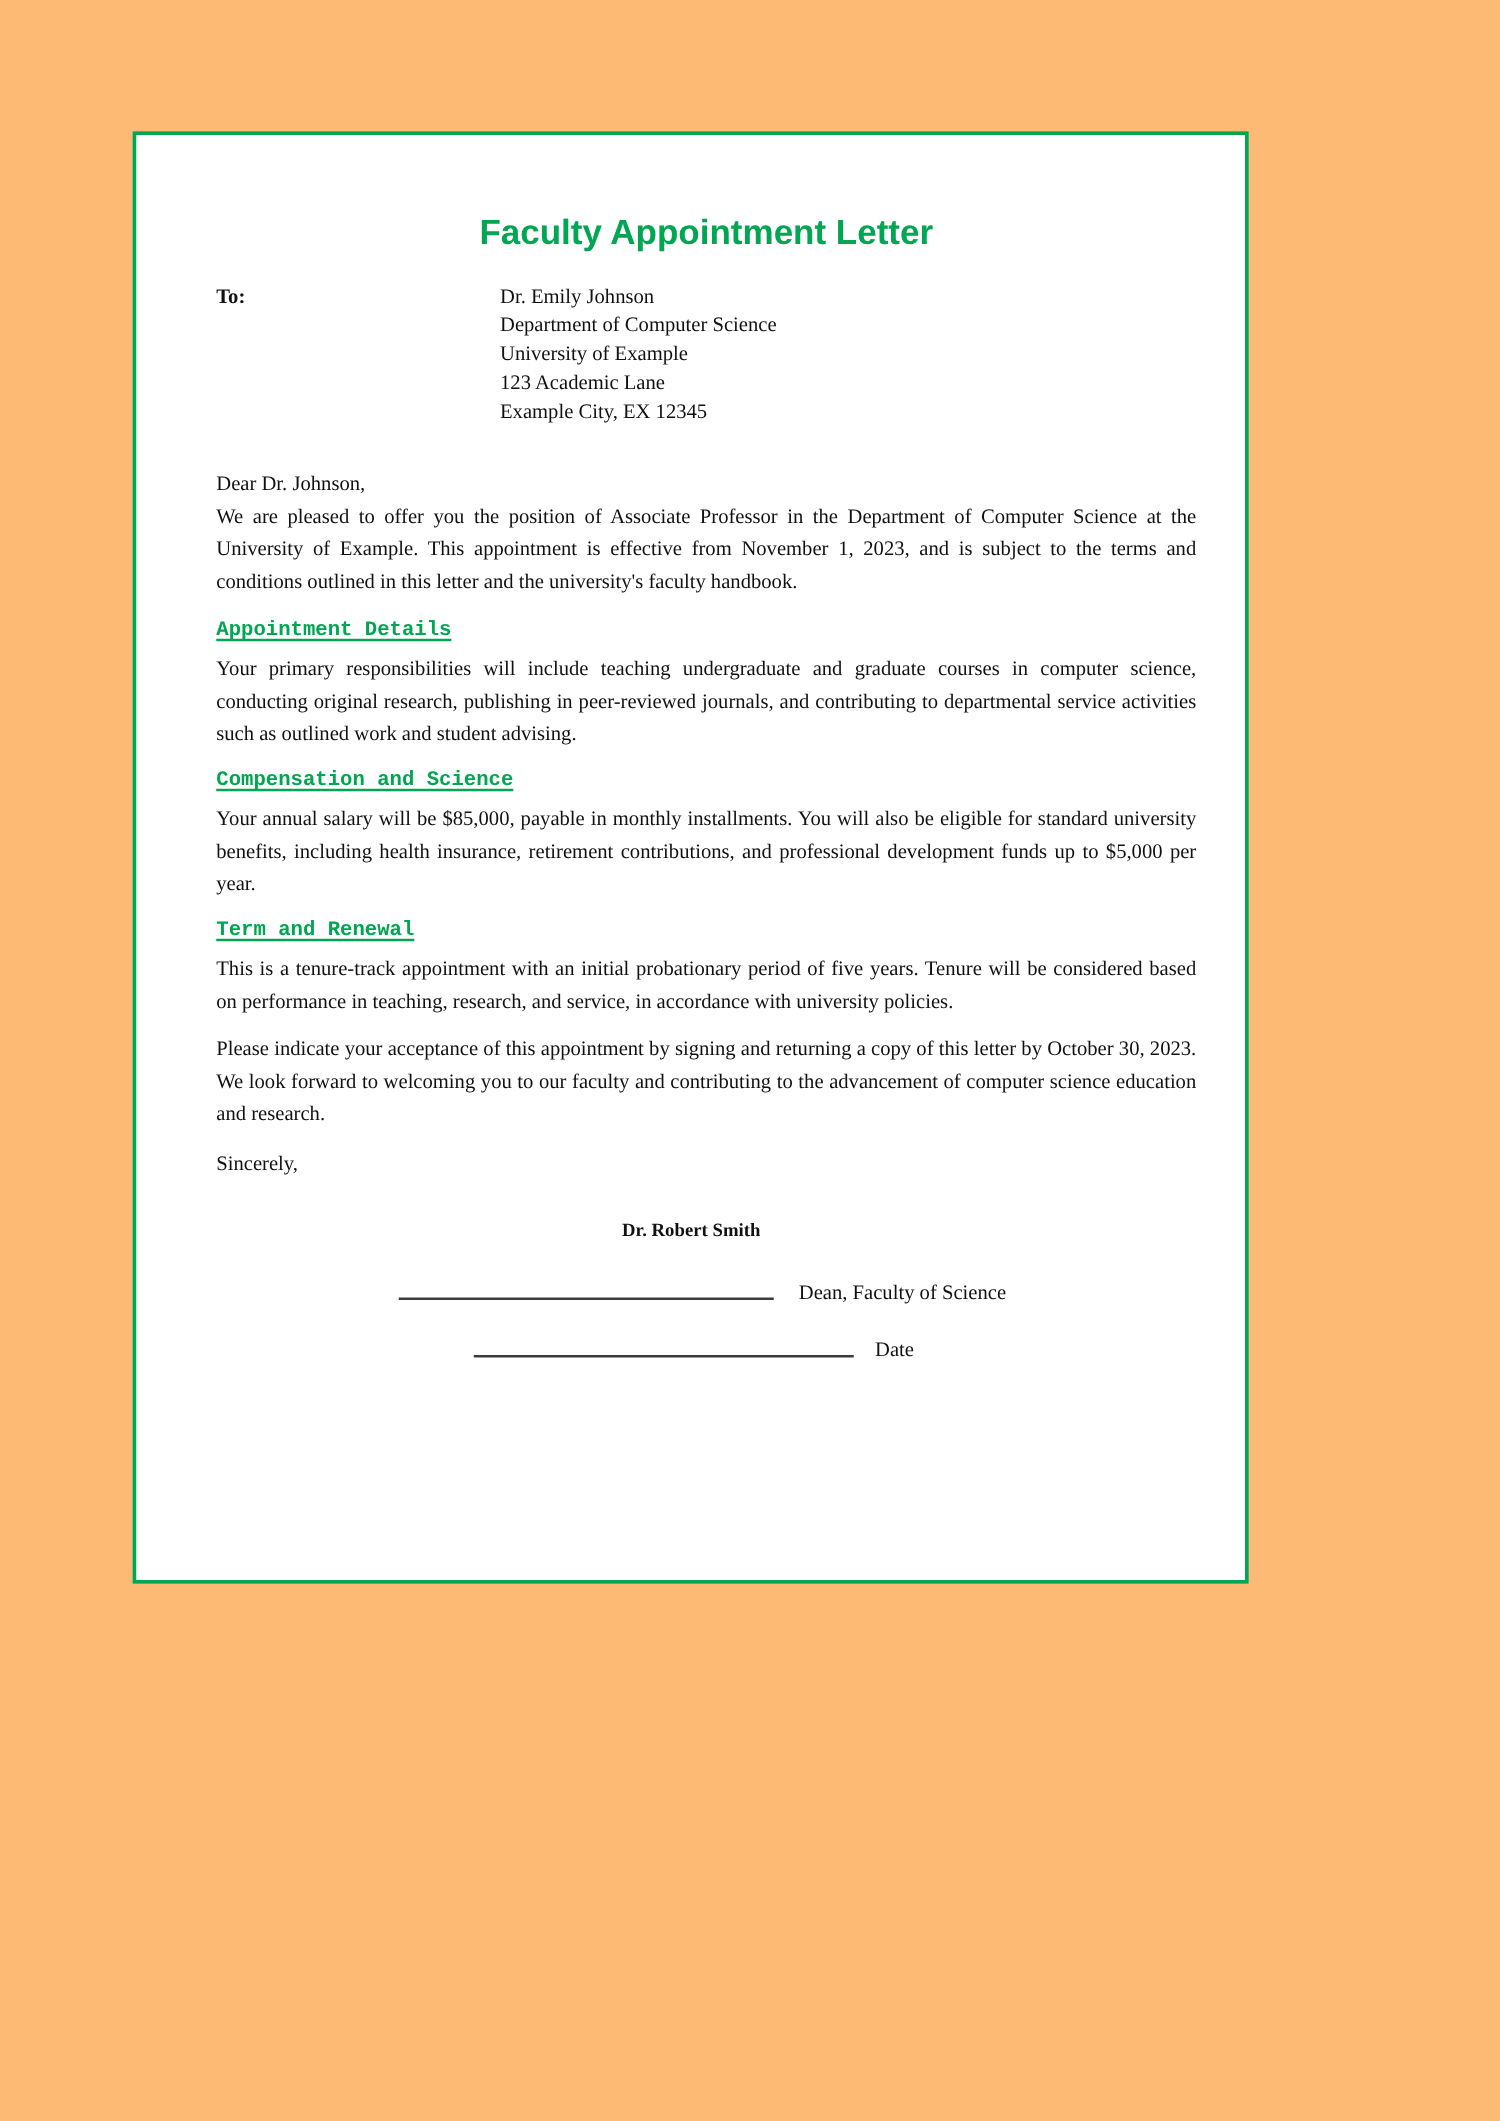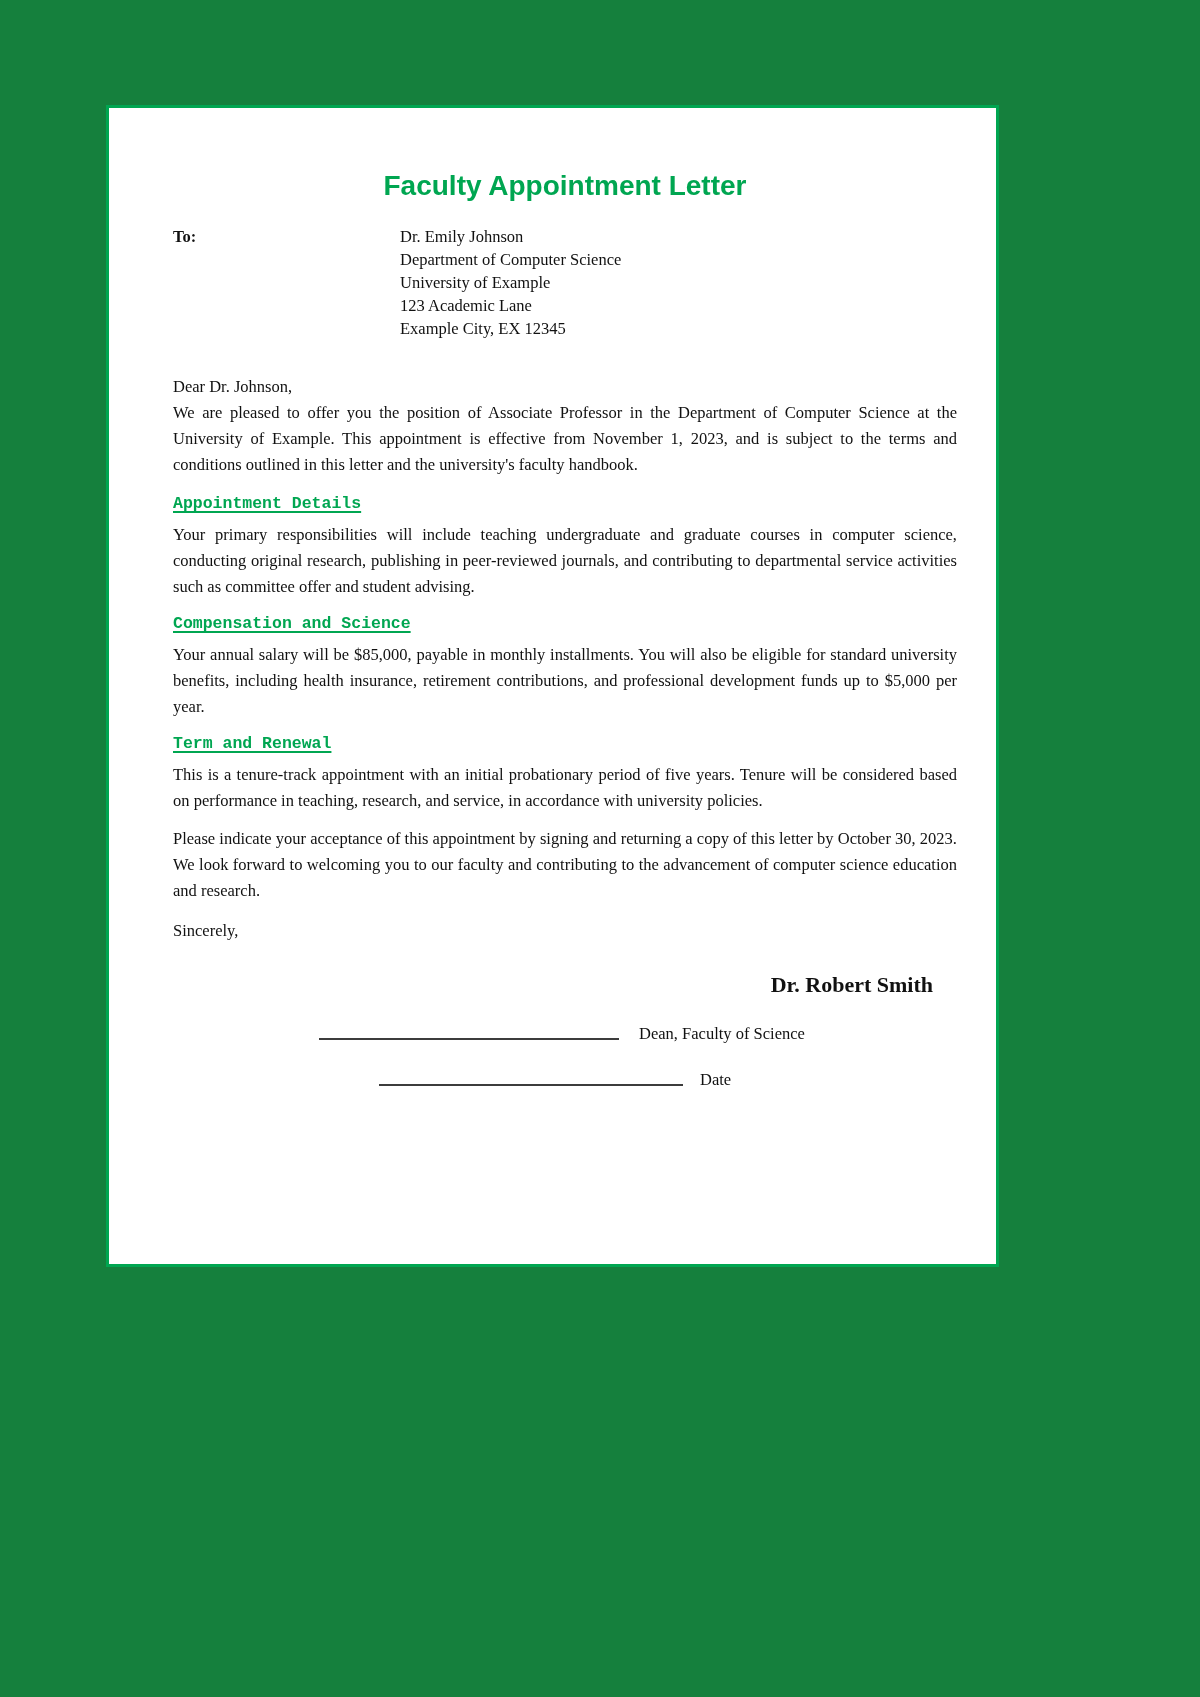--- a/index.html
+++ b/index.html
@@ -4,21 +4,21 @@
 <style>
   html, body {
     margin: 0;
     padding: 0;
     background: #ffffff;
   }
   .page {
     position: relative;
     width: 1200px;
     height: 1697px;
-    background: #15803d;
+    background: #fdba74;
     font-family: "Liberation Serif", serif;
     color: #111111;
   }
   .letter-frame {
     position: absolute;
     left: 106px;
     top: 105px;
     width: 893px;
     height: 1162px;
     box-sizing: border-box;
@@ -68,24 +68,24 @@
     text-underline-offset: 3px;
     margin: 12px 0 0 0;
   }
   .section-heading.first { margin-top: 14px; }
   .section-body { margin-top: 6px; }
   .p-closing    { margin-top: 12px; }
   .sign-off     { margin-top: 14px; text-align: left; }
 
   .sig-name, .sig-caption {
     margin: 0 24px 0 0;
-    font-size: 22px;
+    font-size: 15px;
     line-height: 26px;
     font-weight: bold;
-    text-align: right;
+    text-align: center;
   }
   .sig-name { margin-top: 28px; }
   .sig-caption { margin-top: 14px; }
   .sig-row {
     display: flex;
     font-size: 16.5px;
     line-height: 26px;
   }
   .sig-row.dean-row { margin-top: 24px; margin-left: 146px; }
   .sig-row.date-row { margin-top: 22px; margin-left: 206px; }
@@ -118,21 +118,21 @@
           <div>Example City, EX 12345</div>
         </div>
       </div>
     </div>
 
     <p class="para salutation">Dear Dr. Johnson,</p>
 
     <p class="para p-intro">We are pleased to offer you the position of Associate Professor in the Department of Computer Science at the University of Example. This appointment is effective from November 1, 2023, and is subject to the terms and conditions outlined in this letter and the university's faculty handbook.</p>
 
     <h2 class="section-heading first">Appointment Details</h2>
-    <p class="para section-body">Your primary responsibilities will include teaching undergraduate and graduate courses in computer science, conducting original research, publishing in peer-reviewed journals, and contributing to departmental service activities such as committee offer and student advising.</p>
+    <p class="para section-body">Your primary responsibilities will include teaching undergraduate and graduate courses in computer science, conducting original research, publishing in peer-reviewed journals, and contributing to departmental service activities such as outlined work and student advising.</p>
 
     <h2 class="section-heading">Compensation and Science</h2>
     <p class="para section-body">Your annual salary will be $85,000, payable in monthly installments. You will also be eligible for standard university benefits, including health insurance, retirement contributions, and professional development funds up to $5,000 per year.</p>
 
     <h2 class="section-heading">Term and Renewal</h2>
     <p class="para section-body">This is a tenure-track appointment with an initial probationary period of five years. Tenure will be considered based on performance in teaching, research, and service, in accordance with university policies.</p>
 
     <p class="para p-closing">Please indicate your acceptance of this appointment by signing and returning a copy of this letter by October 30, 2023. We look forward to welcoming you to our faculty and contributing to the advancement of computer science education and research.</p>
 
     <p class="para sign-off">Sincerely,</p>

